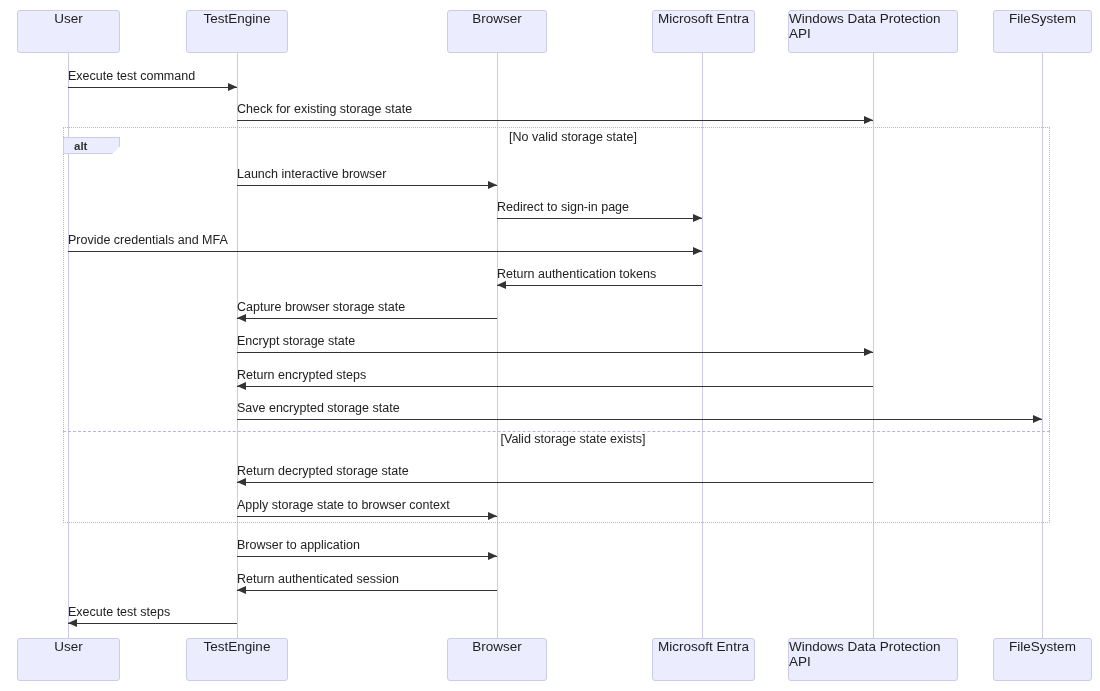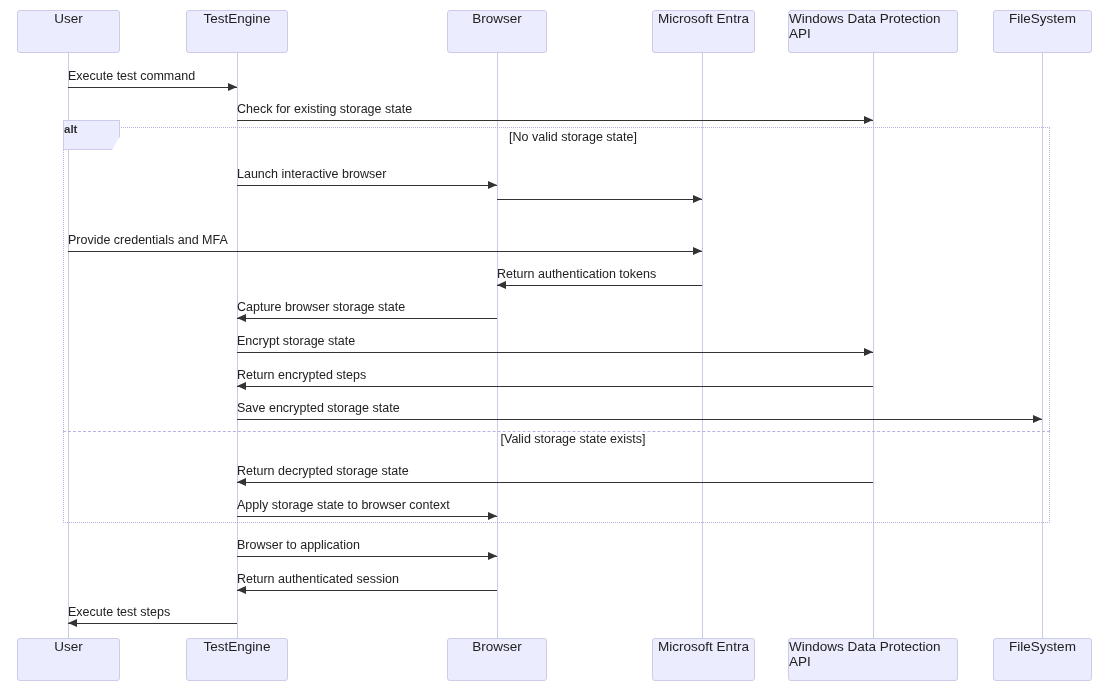--- a/index.html
+++ b/index.html
@@ -43,27 +43,27 @@
     content:"";position:absolute;left:0;top:-5px;
     border-top:4.5px solid transparent;border-bottom:4.5px solid transparent;
     border-right:9px solid var(--arrow);
   }
 
   .alt-frame{
     position:absolute;left:63px;top:127px;width:987px;height:396px;
     border:1px dotted var(--frame-border);box-sizing:border-box;
   }
   .alt-label{
-    position:absolute;left:63px;top:120px;width:57px;height:30px;
+    position:absolute;left:63px;top:137px;width:57px;height:17px;
     background:var(--participant-fill);
     border:1px solid var(--participant-border);
     box-sizing:border-box;
     clip-path:polygon(0 0,100% 0,100% 55%,86% 100%,0 100%);
     font-size:11.5px;font-weight:700;line-height:16px;
-    color:#333;
+    padding-left:10px;color:#333;
   }
   .alt-condition{
     position:absolute;transform:translateX(-50%);
     font-size:12.5px;line-height:15px;white-space:nowrap;color:var(--text);margin-left:17px;
   }
   .alt-else{
     position:absolute;left:63px;top:431px;width:987px;height:0;
     border-top:1px dashed var(--frame-border);
   }
 </style>
@@ -132,20 +132,21 @@
     <div class="msg-label">Check for existing storage state</div>
     <div class="msg-line right"></div>
   </div>
 
   <div class="msg" style="left:237px;top:166px;width:260px">
     <div class="msg-label">Launch interactive browser</div>
     <div class="msg-line right"></div>
   </div>
 
   <div class="msg" style="left:497px;top:199px;width:205px">
+    <div class="msg-label">Redirect to sign-in page</div>
     <div class="msg-line right"></div>
   </div>
 
   <div class="msg" style="left:68px;top:232px;width:634px">
     <div class="msg-label">Provide credentials and MFA</div>
     <div class="msg-line right"></div>
   </div>
 
   <div class="msg" style="left:497px;top:266px;width:205px">
     <div class="msg-label">Return authentication tokens</div>

